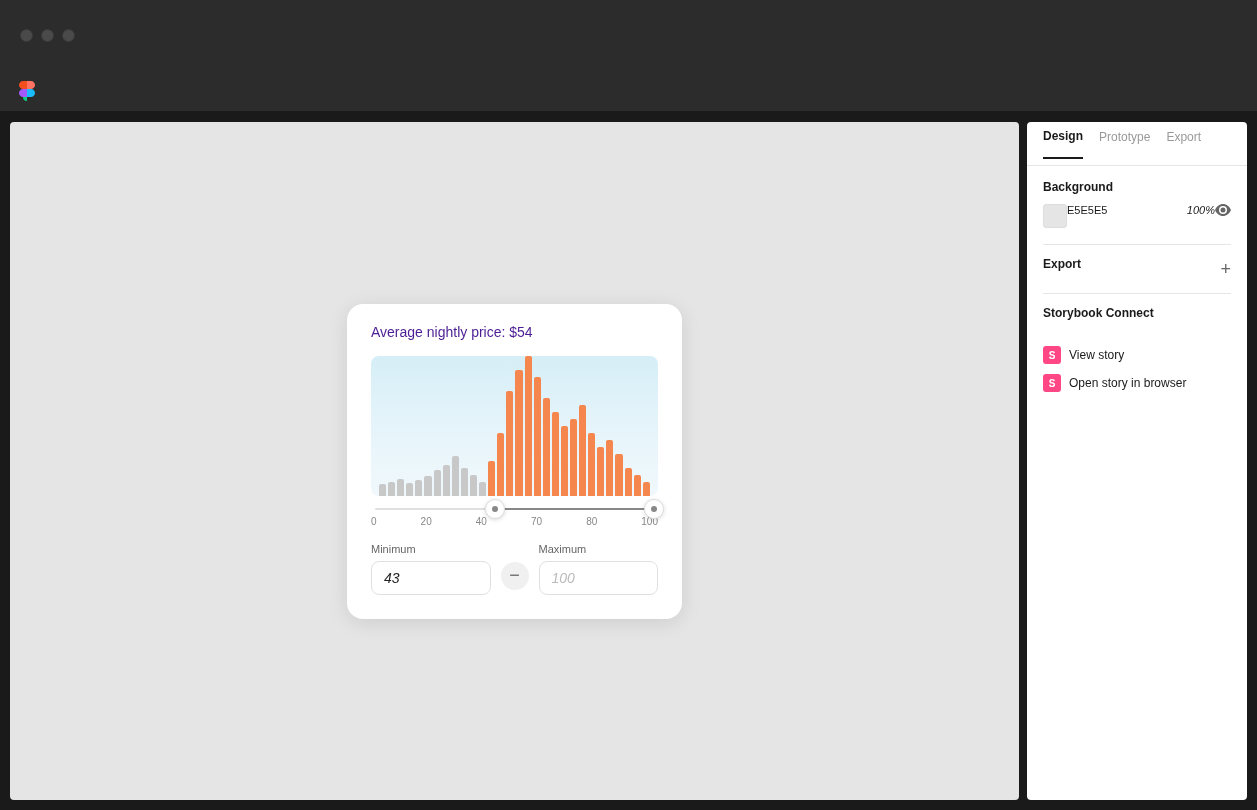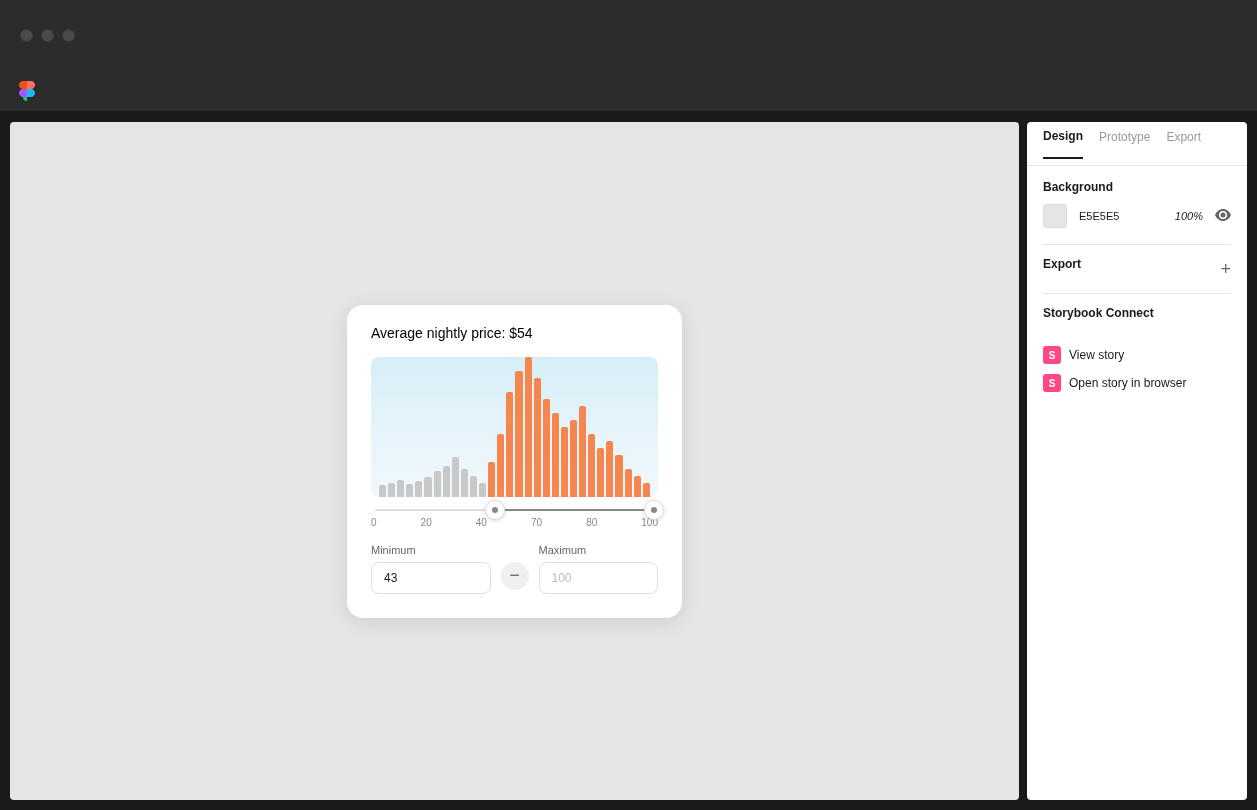--- a/index.html
+++ b/index.html
@@ -107,22 +107,22 @@
 
     .section-title {
       font-size: 12px;
       font-weight: 600;
       color: #1a1a1a;
       margin-bottom: 10px;
     }
 
     .bg-row {
       display: flex;
-      align-items: center;
-      gap: 12px;
+      align-items: flex-start;
+      gap: 0;
       margin-bottom: 16px;
     }
     .color-swatch {
       width: 24px;
       height: 24px;
       border-radius: 3px;
       background: #e5e5e5;
       border: 1px solid #ddd;
       flex-shrink: 0;
     }
@@ -196,21 +196,21 @@
       background: #ffffff;
       border-radius: 16px;
       padding: 20px 24px 24px;
       width: 335px;
       box-shadow: 0 4px 20px rgba(0,0,0,0.1);
     }
 
     .widget-title {
       font-size: 14px;
       font-weight: 500;
-      color: #000000;
+      color: #4c1d95;
       margin-bottom: 16px;
     }
 
     
     .chart-area {
       background: linear-gradient(to bottom, #d6eef7 0%, #e8f5fb 60%, #f0f8fc 100%);
       border-radius: 8px;
       height: 140px;
       position: relative;
       overflow: hidden;
@@ -305,23 +305,24 @@
     .input-label {
       font-size: 11px;
       color: #666;
       margin-bottom: 6px;
     }
     .input-field {
       width: 100%;
       border: 1px solid #e0e0e0;
       border-radius: 8px;
       padding: 8px 12px;
-      font-size: 12px;
+      font-size: 14px;
       color: #222;
       outline: none;
+      font-style: italic;
     }
     .minus-btn {
       width: 28px;
       height: 28px;
       border-radius: 50%;
       background: #f0f0f0;
       border: none;
       display: flex;
       align-items: center;
       justify-content: center;

